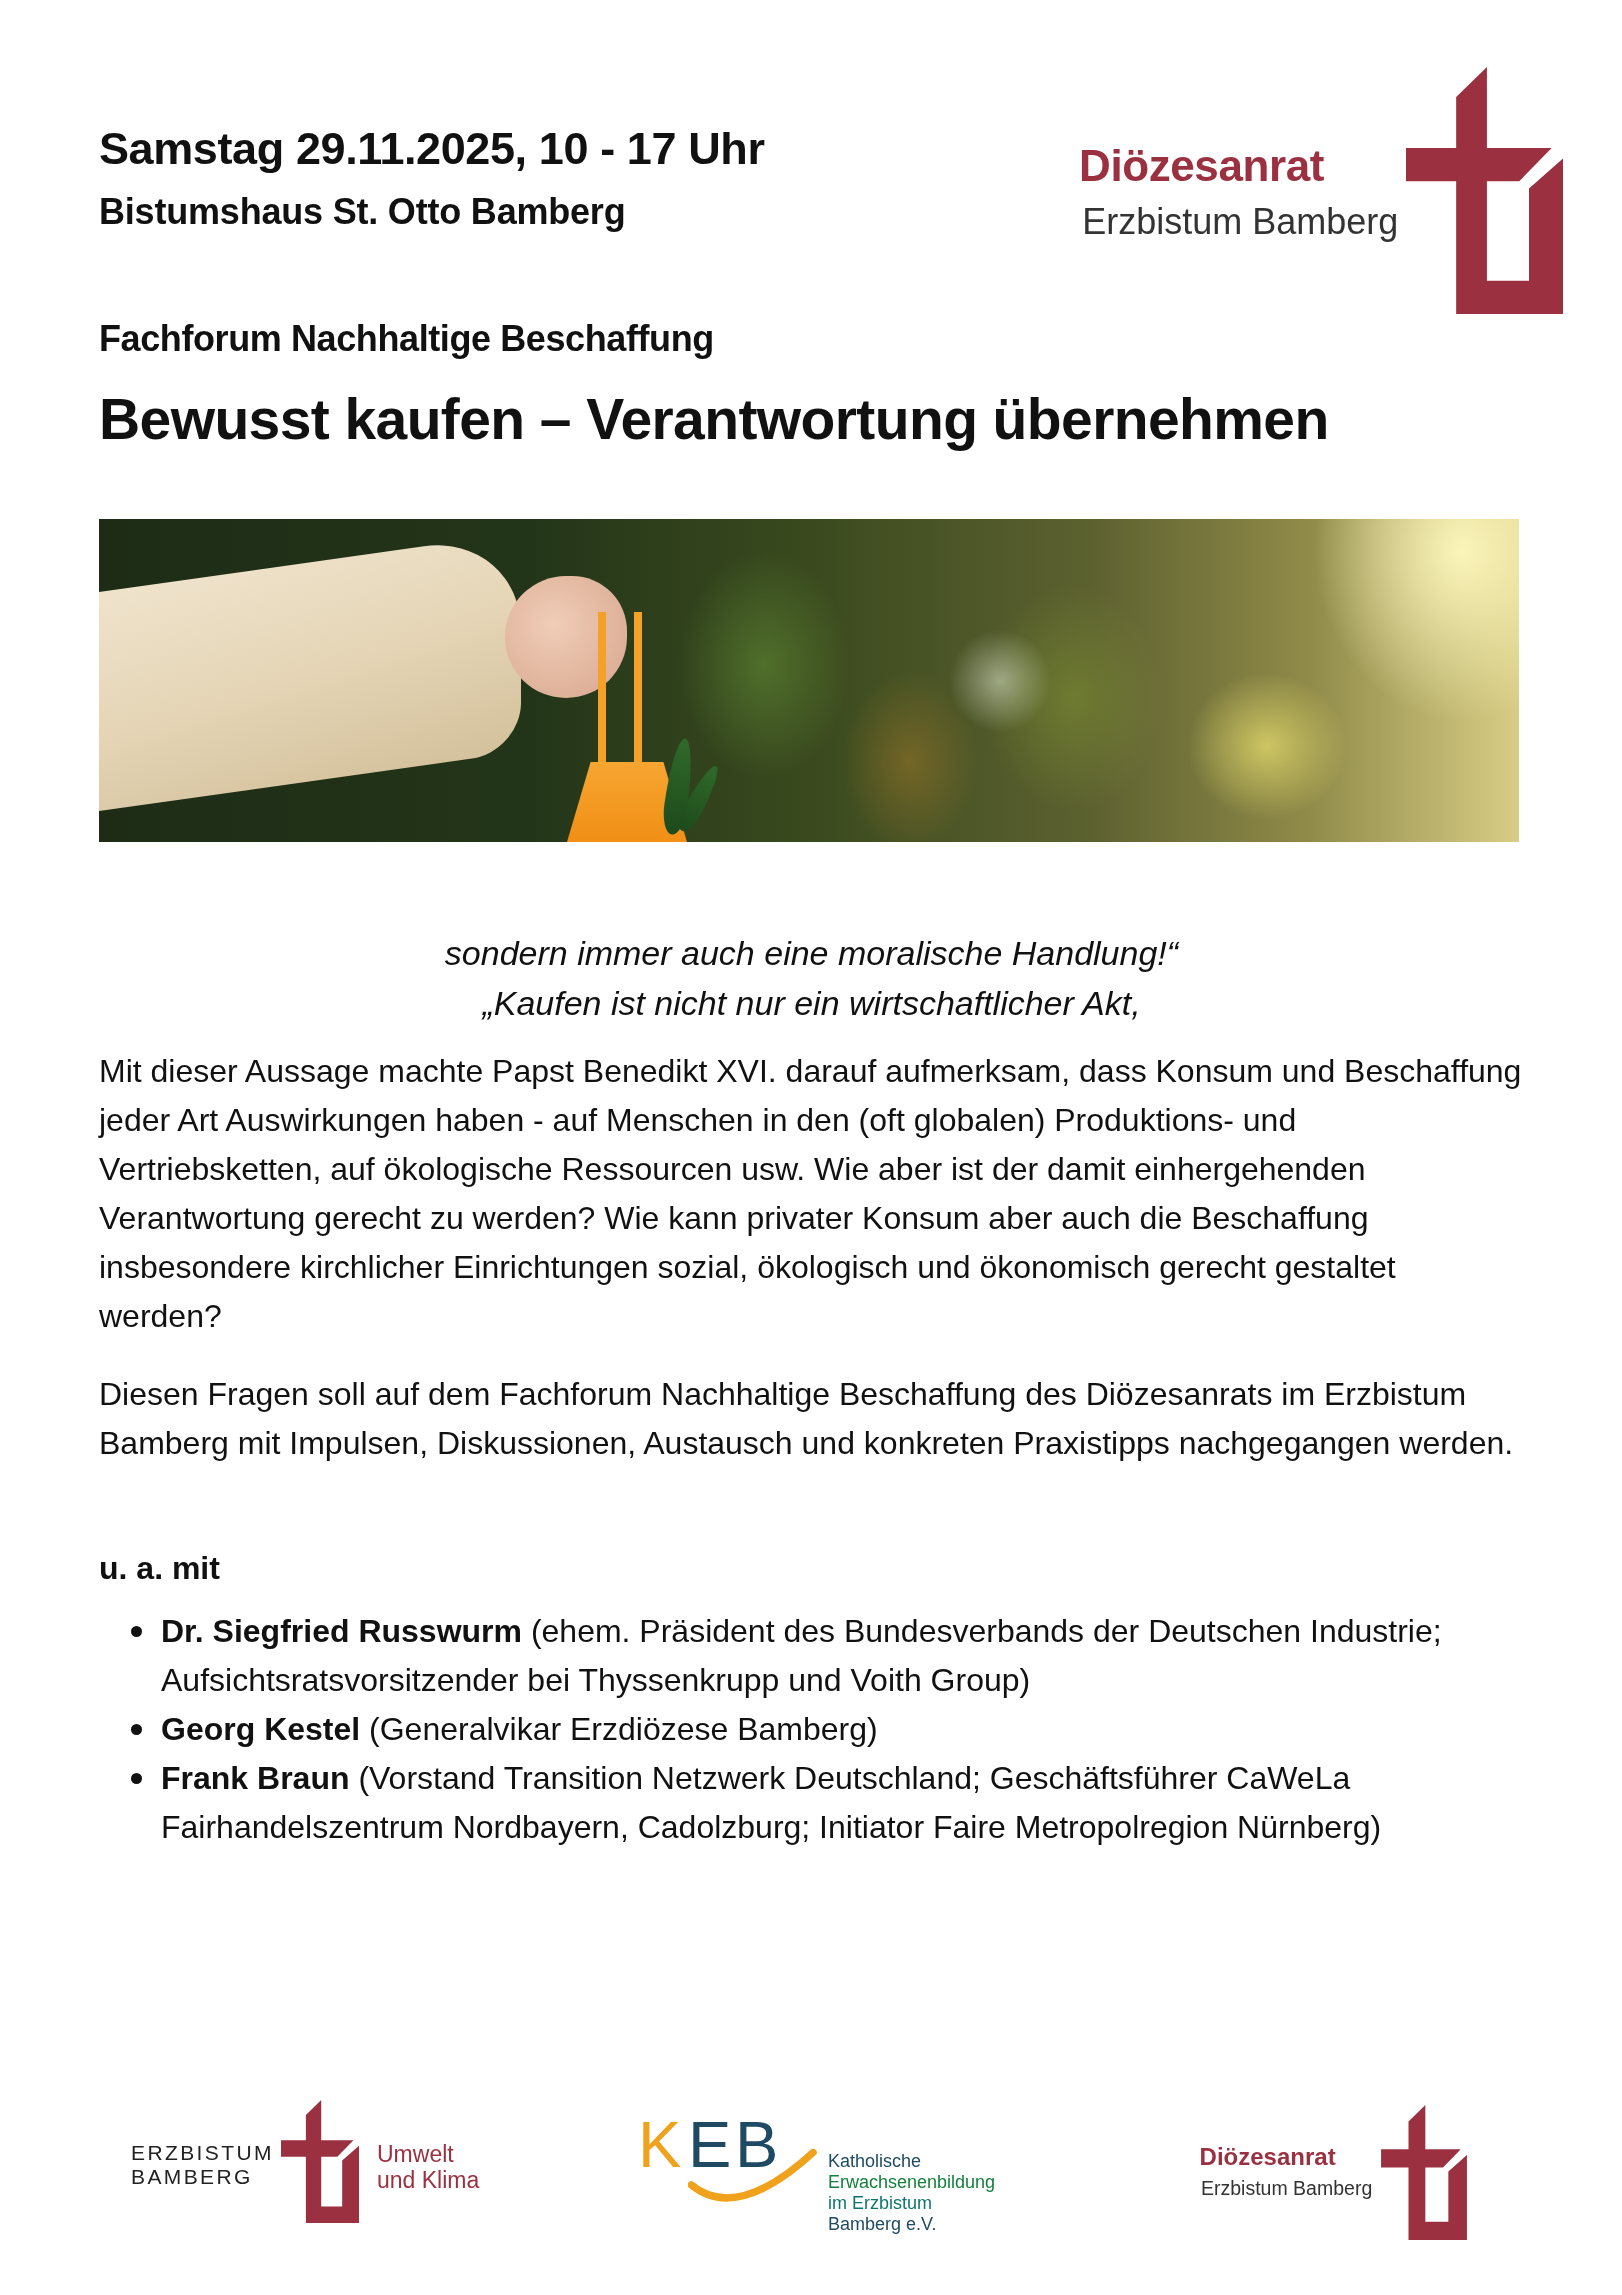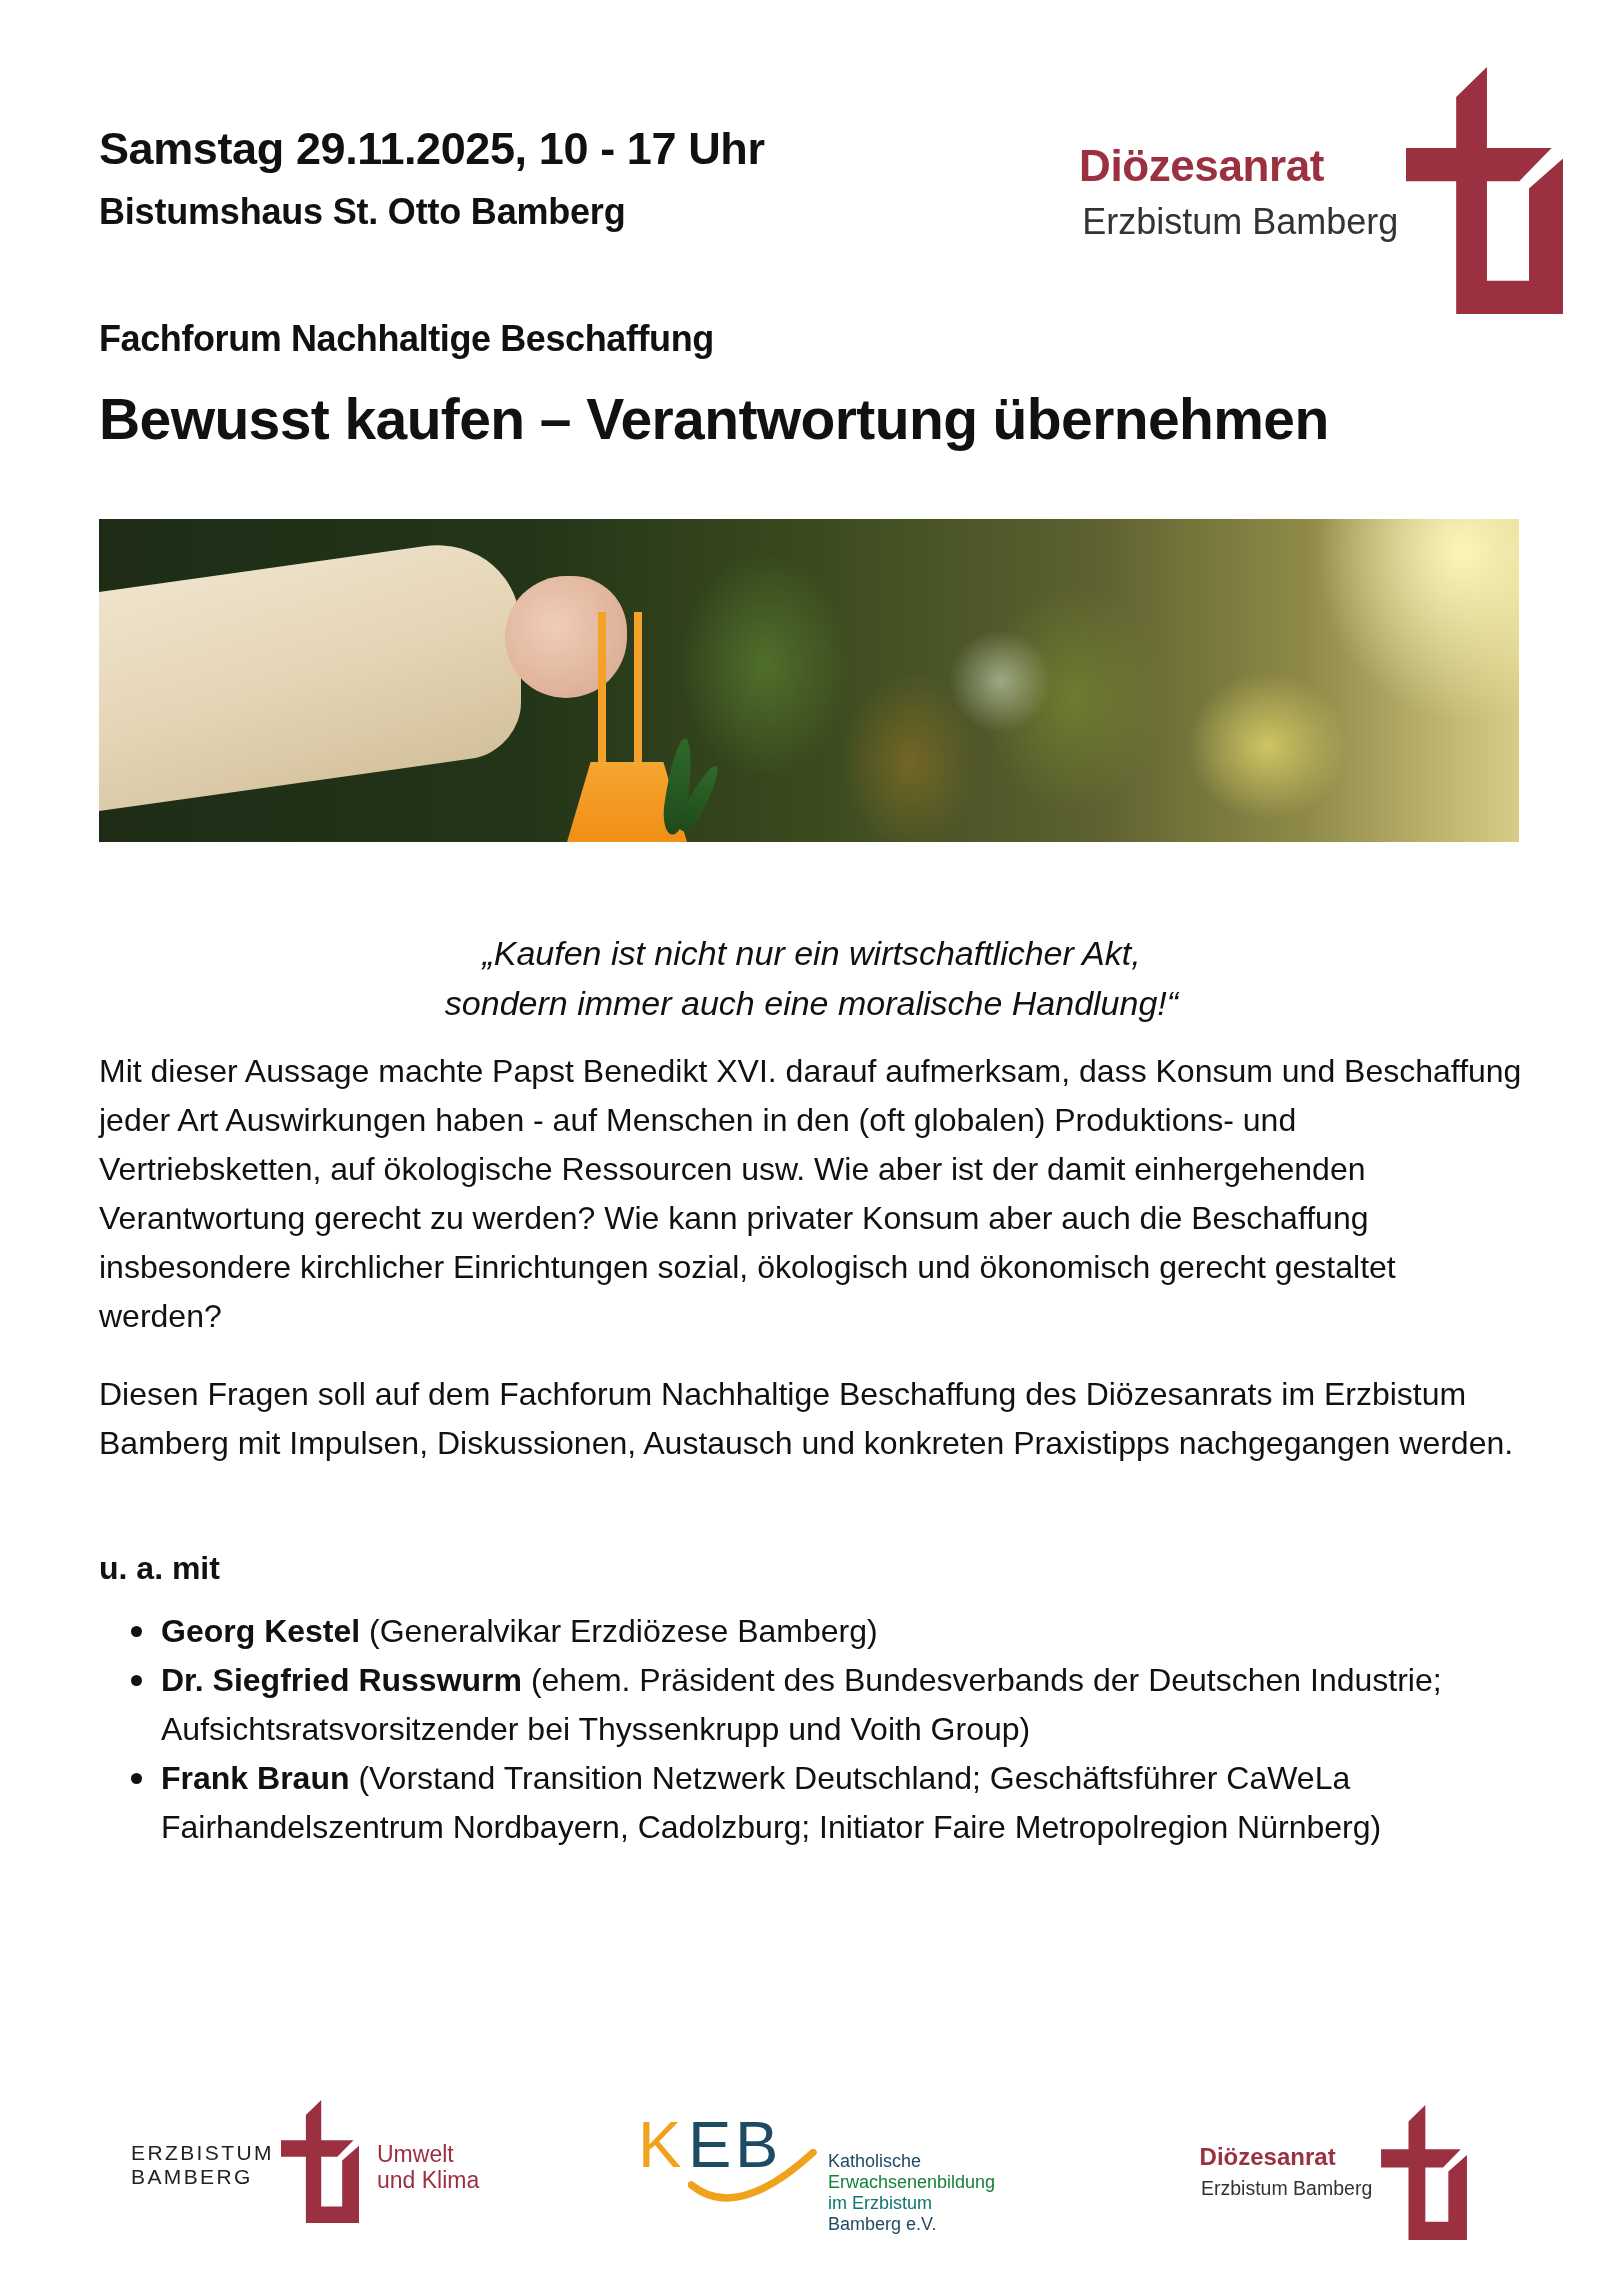--- a/index.html
+++ b/index.html
@@ -87,37 +87,37 @@
   <div class="banner-bg"></div>
   <div class="sleeve"></div>
   <div class="hand"></div>
   <div class="bag-handle"></div>
   <div class="bag"></div>
   <div class="leaf" style="left:568px; top:219px; transform:rotate(8deg);"></div>
   <div class="leaf" style="left:591px; top:243px; width:18px; height:73px; transform:rotate(28deg);"></div>
 </div>
 
 <div class="abs quote">
+  <div>sondern immer auch eine moralische Handlung!“</div>
   <div>„Kaufen ist nicht nur ein wirtschaftlicher Akt,</div>
-  <div>sondern immer auch eine moralische Handlung!“</div>
 </div>
 
 <div class="abs para para1">Mit dieser Aussage machte Papst Benedikt XVI. darauf aufmerksam, dass Konsum und Beschaffung jeder Art Auswirkungen haben - auf Menschen in den (oft globalen) Produktions- und Vertriebsketten, auf ökologische Ressourcen usw. Wie aber ist der damit einhergehenden Verantwortung gerecht zu werden? Wie kann privater Konsum aber auch die Beschaffung insbesondere kirchlicher Einrichtungen sozial, ökologisch und ökonomisch gerecht gestaltet werden?</div>
 <div class="abs para para2">Diesen Fragen soll auf dem Fachforum Nachhaltige Beschaffung des Diözesanrats im Erzbistum Bamberg mit Impulsen, Diskussionen, Austausch und konkreten Praxistipps nachgegangen werden.</div>
 
 <div class="abs uamit">u. a. mit</div>
 
 <ul class="abs speakers">
   <li class="speaker">
     <span class="bullet"></span>
-    <span class="speaker-name">Georg Kestel</span><span> (Generalvikar Erzdiözese Bamberg)</span>
+    <span class="speaker-name">Dr. Siegfried Russwurm</span><span> (ehem. Präsident des Bundesverbands der Deutschen Industrie; Aufsichtsratsvorsitzender bei Thyssenkrupp und Voith Group)</span>
   </li>
   <li class="speaker">
     <span class="bullet"></span>
-    <span class="speaker-name">Dr. Siegfried Russwurm</span><span> (ehem. Präsident des Bundesverbands der Deutschen Industrie; Aufsichtsratsvorsitzender bei Thyssenkrupp und Voith Group)</span>
+    <span class="speaker-name">Georg Kestel</span><span> (Generalvikar Erzdiözese Bamberg)</span>
   </li>
   <li class="speaker">
     <span class="bullet"></span>
     <span class="speaker-name">Frank Braun</span><span> (Vorstand Transition Netzwerk Deutschland; Geschäftsführer CaWeLa Fairhandelszentrum Nordbayern, Cadolzburg; Initiator Faire Metropolregion Nürnberg)</span>
   </li>
 </ul>
 
 <div class="abs" style="left:114px; top:2093px; width:422px; height:162px;">
   <div class="abs footer-text" style="left:17px; top:48px; font-size:21px; letter-spacing:2.4px; color:#222;">ERZBISTUM</div>
   <div class="abs footer-text" style="left:17px; top:72px; font-size:21px; letter-spacing:2.4px; color:#222;">BAMBERG</div>

